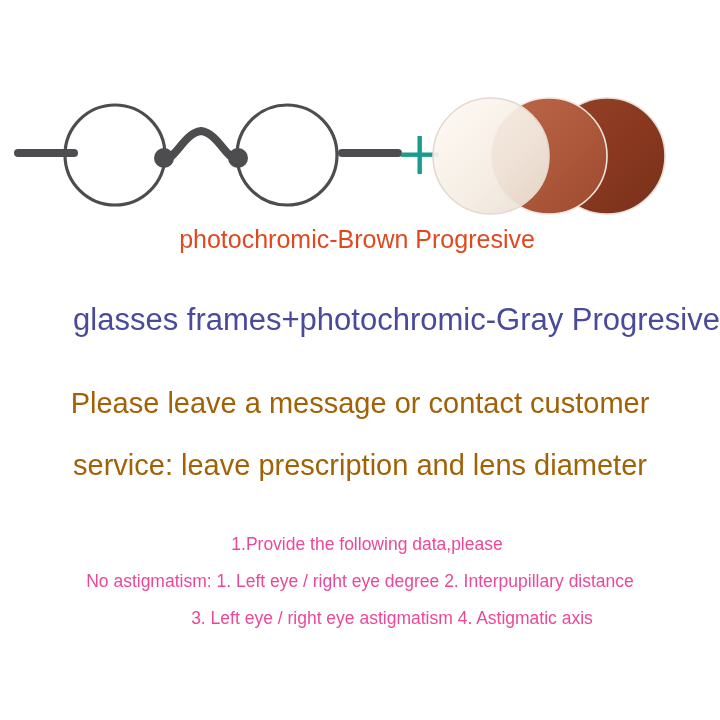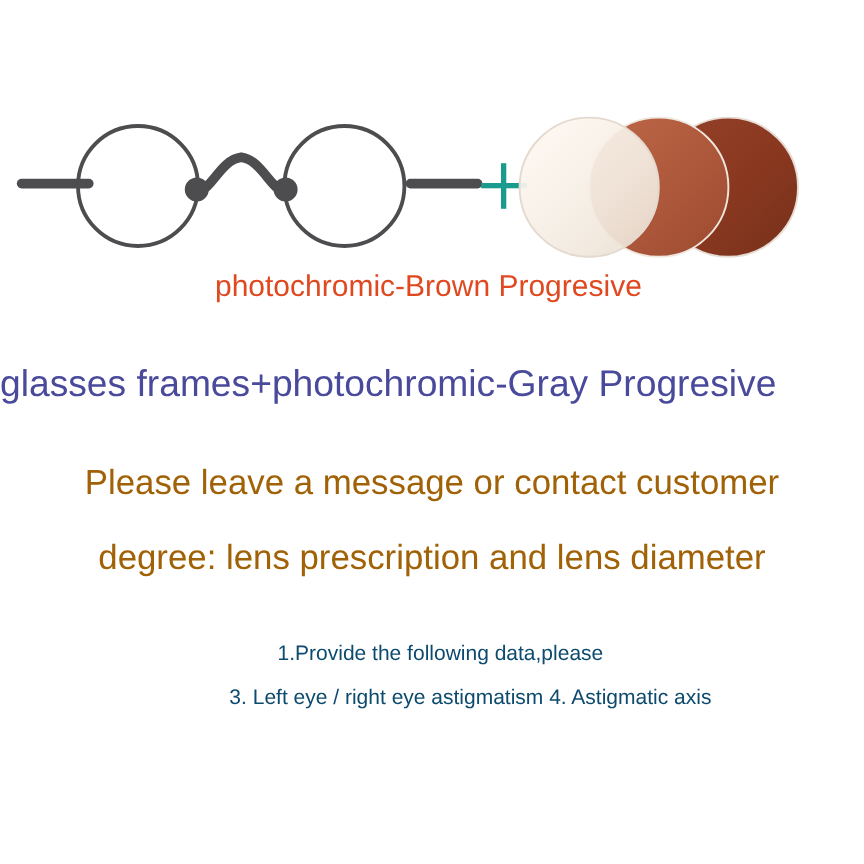--- a/index.html
+++ b/index.html
@@ -68,21 +68,21 @@
     color: #e0491f;
     white-space: nowrap;
   }
 
   
   .title-line {
     position: absolute;
     left: 0;
     top: 300px;
     width: 720px;
-    text-align: left;
+    text-align: right;
     font-size: 31px;
     line-height: 40px;
     color: #4a4a9c;
     white-space: nowrap;
   }
 
   .notice {
     position: absolute;
     left: 0;
     top: 372px;
@@ -95,21 +95,21 @@
   }
   .notice .nl {
     display: block;
   }
 
   .instructions {
     position: absolute;
     left: 0;
     top: 526px;
     width: 720px;
-    color: #0c4a6e;
+    color: #ec4899;
     font-size: 17.5px;
     line-height: 37px;
   }
   .ins-row {
     display: block;
     white-space: nowrap;
   }
   .ins-left   { text-align: center; }
   .ins-right  { text-align: center; padding-left: 64px; }
   .ins-head   { text-align: center; padding-left: 14px; }
@@ -174,21 +174,22 @@
       </svg>
     </div>
 
     <div class="brown-caption">photochromic-Brown Progresive</div>
   </div>
 
   <div class="title-line">glasses frames+photochromic-Gray Progresive</div>
 
   <div class="notice">
     <span class="nl">Please leave a message or contact customer</span>
-    <span class="nl">degree: lens prescription and lens diameter</span>
+    <span class="nl">service: leave prescription and lens diameter</span>
   </div>
 
   <div class="instructions">
     <span class="ins-row ins-head">1.Provide the following data,please</span>
+    <span class="ins-row ins-left">No astigmatism: 1. Left eye / right eye degree 2. Interpupillary distance</span>
     <span class="ins-row ins-right">3. Left eye / right eye astigmatism    4. Astigmatic axis</span>
   </div>
 
 </div>
 
 </body></html>

